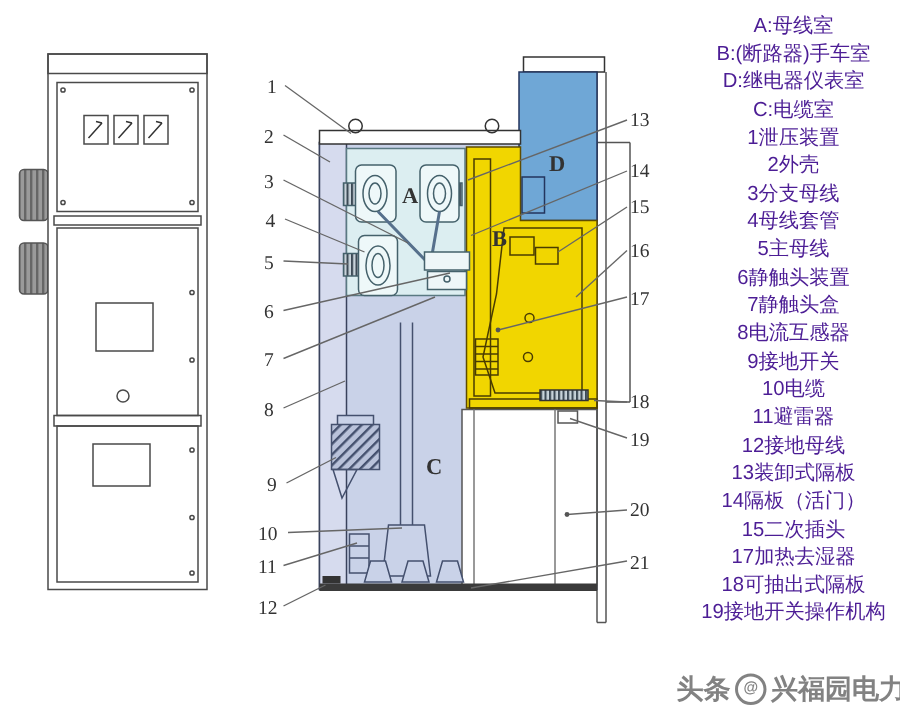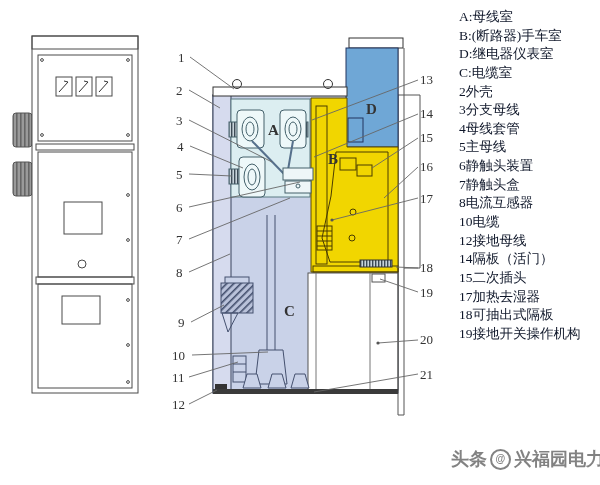--- a/index.html
+++ b/index.html
@@ -1,21 +1,21 @@
 <!DOCTYPE html>
 <html><head>
 <meta charset="utf-8">
 <style>
   html,body{margin:0;padding:0;background:#fff;}
   .canvas{position:relative;width:600px;height:485px;background:#ffffff;overflow:hidden;
           font-family:"Liberation Serif",serif;}
   .figure-svg{position:absolute;left:0;top:0;}
   .legend{position:absolute;left:459px;top:8px;width:140px;}
-  .legend-row{height:18.65px;line-height:18.65px;font-size:13.5px;color:#0f172a;
-              white-space:nowrap;font-family:Liberation Serif, serif;}
+  .legend-row{height:18.65px;line-height:18.65px;font-size:13.5px;color:#4c1d95;
+              white-space:nowrap;font-family:Liberation Sans, sans-serif;text-align:center;}
   .watermark{position:absolute;left:451px;top:447px;display:flex;align-items:center;gap:3px;
              color:#6d6d6d;opacity:.85;font-family:"Liberation Sans",sans-serif;
              font-weight:bold;font-size:18px;white-space:nowrap;}
   .wm-logo{display:inline-flex;align-items:center;justify-content:center;width:17px;height:17px;
            border:2px solid #6d6d6d;border-radius:50%;font-size:10px;line-height:1;}
   svg text{font-family:"Liberation Serif",serif;}
   .callout-num{font-size:13px;fill:#333;}
   .region-label{font-size:15px;font-weight:bold;fill:#333;}
 </style>
 </head>
@@ -230,29 +230,33 @@
       <text class="callout-num" x="420" y="344">20</text>
       <text class="callout-num" x="420" y="379">21</text>
     </g>
   </svg>
 
   <div class="legend">
     <div class="legend-row">A:母线室</div>
     <div class="legend-row">B:(断路器)手车室</div>
     <div class="legend-row">D:继电器仪表室</div>
     <div class="legend-row">C:电缆室</div>
+    <div class="legend-row">1泄压装置</div>
     <div class="legend-row">2外壳</div>
     <div class="legend-row">3分支母线</div>
     <div class="legend-row">4母线套管</div>
     <div class="legend-row">5主母线</div>
     <div class="legend-row">6静触头装置</div>
     <div class="legend-row">7静触头盒</div>
     <div class="legend-row">8电流互感器</div>
+    <div class="legend-row">9接地开关</div>
     <div class="legend-row">10电缆</div>
+    <div class="legend-row">11避雷器</div>
     <div class="legend-row">12接地母线</div>
+    <div class="legend-row">13装卸式隔板</div>
     <div class="legend-row">14隔板（活门）</div>
     <div class="legend-row">15二次插头</div>
     <div class="legend-row">17加热去湿器</div>
     <div class="legend-row">18可抽出式隔板</div>
     <div class="legend-row">19接地开关操作机构</div>
   </div>
 
   <div class="watermark">
     <span>头条</span>
     <span class="wm-logo">@</span>

